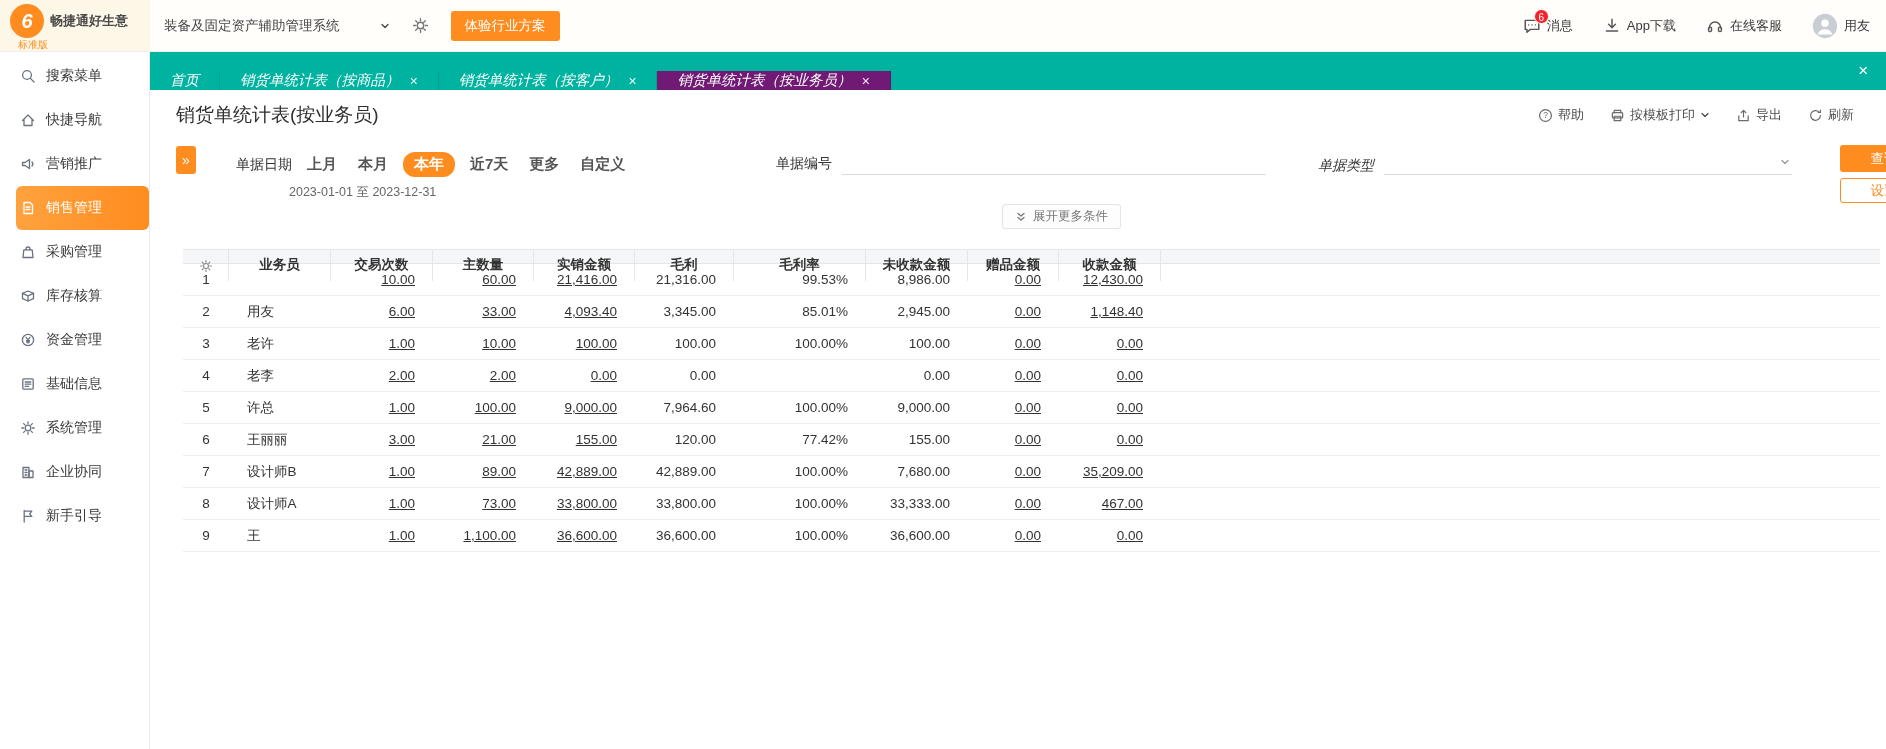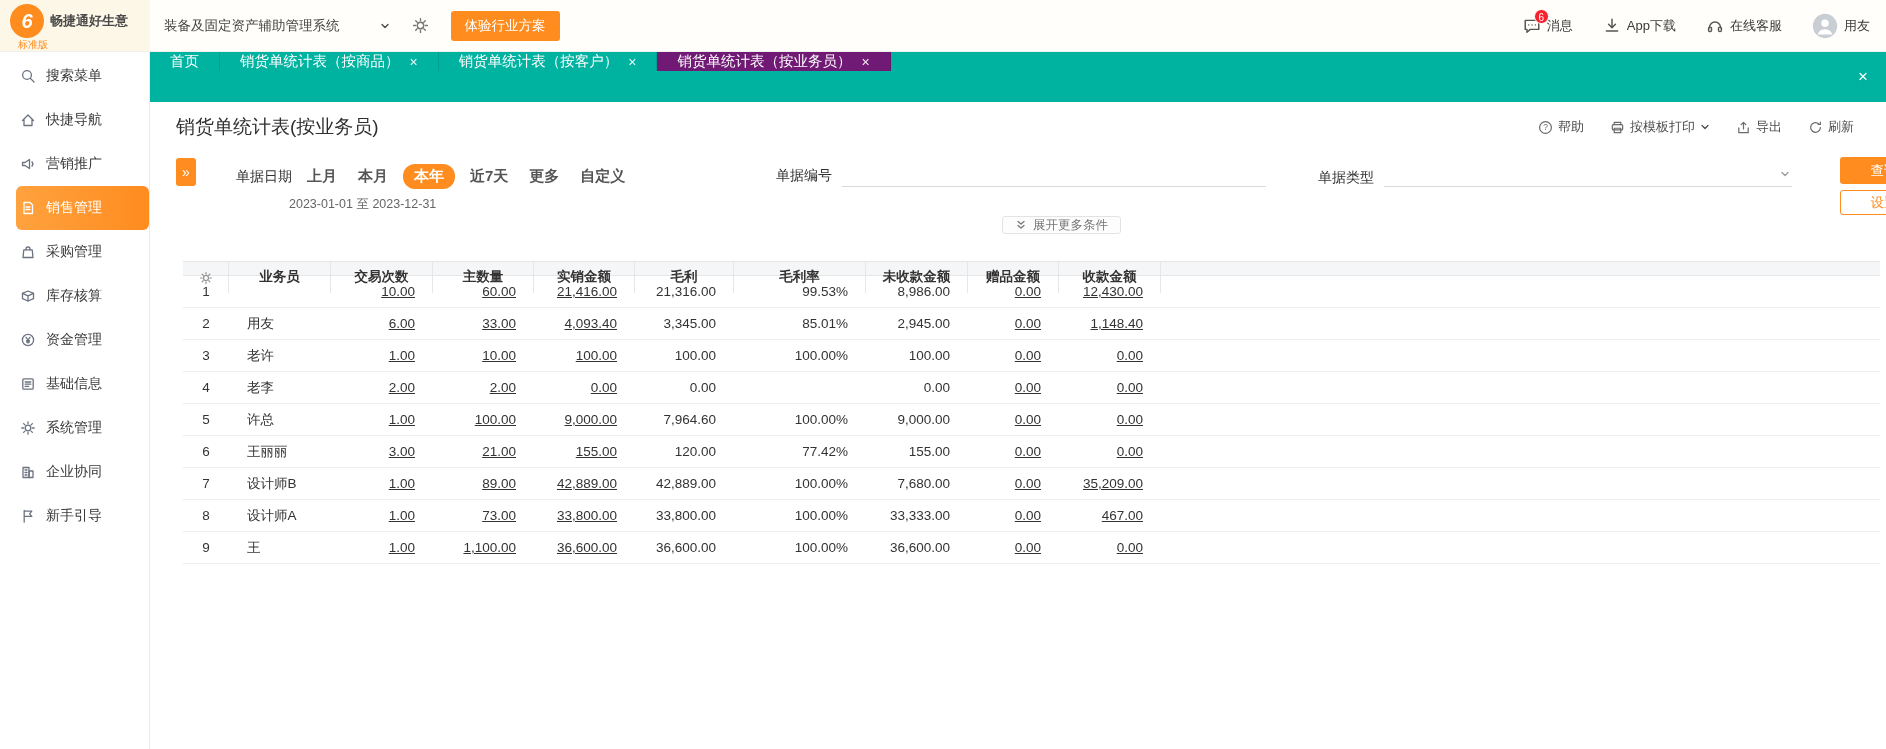--- a/index.html
+++ b/index.html
@@ -32,21 +32,21 @@
   .main-row { display: flex; height: 697px; }
   .sidebar { width: 150px; flex: none; background: #fff; border-right: 1px solid #ebebeb; padding-top: 2px; }
   .side-item { height: 44px; display: flex; align-items: center; gap: 10px; padding-left: 4px; font-size: 14px; color: #3a3a3a; cursor: pointer; margin-left: 16px; }
   .side-item .sicon { color: #6b7280; display: flex; }
   .side-item.active { background: linear-gradient(90deg,#ffa23e,#ff8c1f); color: #fff; border-radius: 6px; }
   .side-item.active .sicon { color: #fff; }
 
   .content { flex: 1; display: flex; flex-direction: column; min-width: 0; }
 
   
-  .tabbar { height: 50px; background: #00b3a1; display: flex; align-items: flex-start; color: #fff; font-size: 14.5px; flex: none; }
+  .tabbar { height: 38px; background: #00b3a1; display: flex; align-items: flex-end; color: #fff; font-size: 14.5px; flex: none; font-style: italic; }
   .tab { display: flex; align-items: center; gap: 10px; padding: 0 20px; border-right: 1px solid rgba(0,0,0,0.10); cursor: pointer; white-space: nowrap; }
   .tab.active { background: #701a75; }
   .tclose { font-size: 14px; opacity: 0.9; cursor: pointer; line-height: 1; }
   .closeall { margin-left: auto; align-self: center; padding-right: 18px; font-size: 17px; cursor: pointer; }
 
   
   .page { flex: 1; background: #fff; position: relative; overflow: hidden; }
   .page-header { height: 50px; display: flex; align-items: center; padding: 0 32px 0 26px; }
   .page-title { font-size: 19px; color: #2f2f2f; font-weight: 400; }
   .tools { margin-left: auto; display: flex; align-items: center; gap: 26px; font-size: 13px; color: #4d4d4d; }
@@ -56,27 +56,27 @@
   
   .filter { position: relative; height: 100px; }
   .handle { position: absolute; left: 26px; top: 6px; width: 20px; height: 28px; background: #ff8c1f; color: #fff; border-radius: 3px; display: flex; align-items: center; justify-content: center; font-size: 14px; cursor: pointer; }
   .fline1 { position: absolute; left: 86px; top: 12px; display: flex; align-items: center; gap: 9px; }
   .flabel { font-size: 14px; color: #333; white-space: nowrap; }
   .pill { font-size: 15px; color: #555; padding: 3px 6px; cursor: pointer; white-space: nowrap; font-weight: bold; }
   .pill.sel { background: #ff8c1f; color: #fff; border-radius: 12px; padding: 3px 11px; }
   .daterange { position: absolute; left: 139px; top: 44px; font-size: 12.5px; color: #666; }
   .fgroup { position: absolute; top: 13px; display: flex; align-items: flex-end; gap: 10px; }
   .fgroup.g1 { left: 626px; align-items: center; }
-  .fgroup.g2 { left: 1168px; }
+  .fgroup.g2 { left: 1168px; font-style: italic; }
   .uline { width: 424px; height: 22px; border: none; border-bottom: 1px solid #d9d9d9; background: transparent; outline: none; font: inherit; }
   .uline.short { width: 408px; position: relative; }
   .uline .dd { position: absolute; right: 2px; bottom: 5px; color: #999; }
   .btn-search { position: absolute; left: 1690px; top: 5px; width: 88px; height: 27px; background: #ff8c1f; color: #fff; border: none; border-radius: 3px; font-size: 13.5px; cursor: pointer; font-family: inherit; }
   .btn-settings { position: absolute; left: 1690px; top: 38px; width: 88px; height: 25px; background: #fff; color: #ff8c1f; border: 1px solid #ff8c1f; border-radius: 3px; font-size: 13.5px; cursor: pointer; font-family: inherit; }
-  .expandmore { position: absolute; left: 852px; top: 64px; height: 18px; display: flex; align-items: center; gap: 6px; padding: 0 12px; border: 1px solid #e3e3e3; background: #fdfdfd; border-radius: 3px; font-size: 12.5px; color: #777; cursor: pointer; }
+  .expandmore { position: absolute; left: 852px; top: 64px; height: 25px; display: flex; align-items: center; gap: 6px; padding: 0 12px; border: 1px solid #e3e3e3; background: #fdfdfd; border-radius: 3px; font-size: 12.5px; color: #777; cursor: pointer; }
 
   
   .table { margin: 9px 6px 0 33px; }
   .grid { display: grid; grid-template-columns: 46px 102px 102px 101px 101px 99px 132px 102px 91px 102px minmax(0,1fr); align-items: center; }
   .thead { background: #f5f6f7; border-top: 1px solid #e4e6e8; border-bottom: 1px solid #e4e6e8; height: 15px; }
   .thead .c { font-weight: bold; font-size: 13.5px; color: #333; text-align: center; border-right: 1px solid #e4e6e8; height: 31px; line-height: 30px; overflow: hidden; white-space: nowrap; }
   .thead .c:last-child { border-right: none; }
   .thead .gearcell { color: #8a8a8a; line-height: 0; display: flex; align-items: center; justify-content: center; cursor: pointer; }
   .trow { height: 32px; border-bottom: 1px solid #ededed; font-size: 13.5px; color: #333; }
   .trow .c { height: 32px; line-height: 32px; white-space: nowrap; overflow: hidden; }

